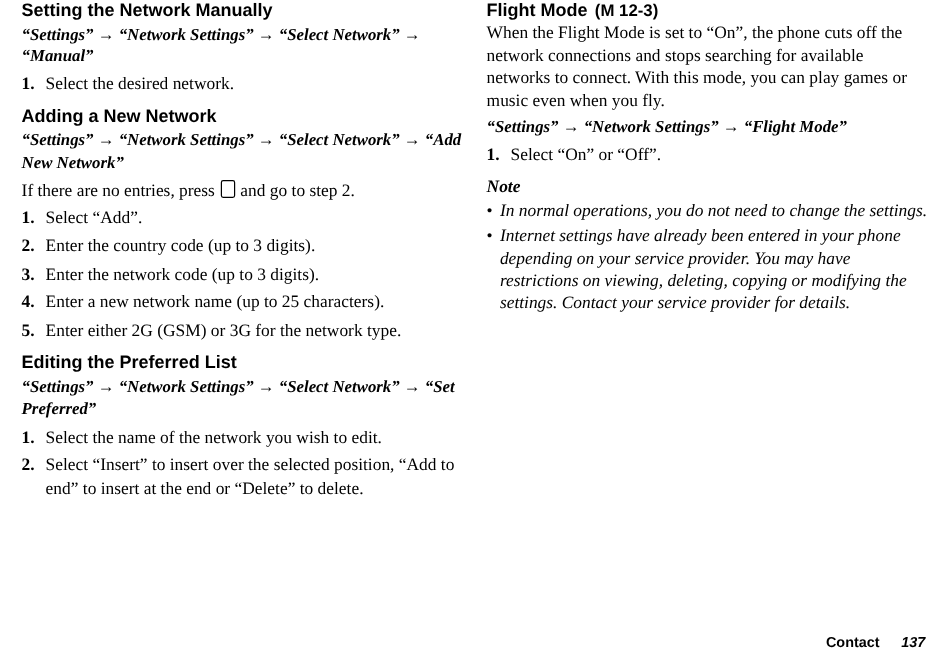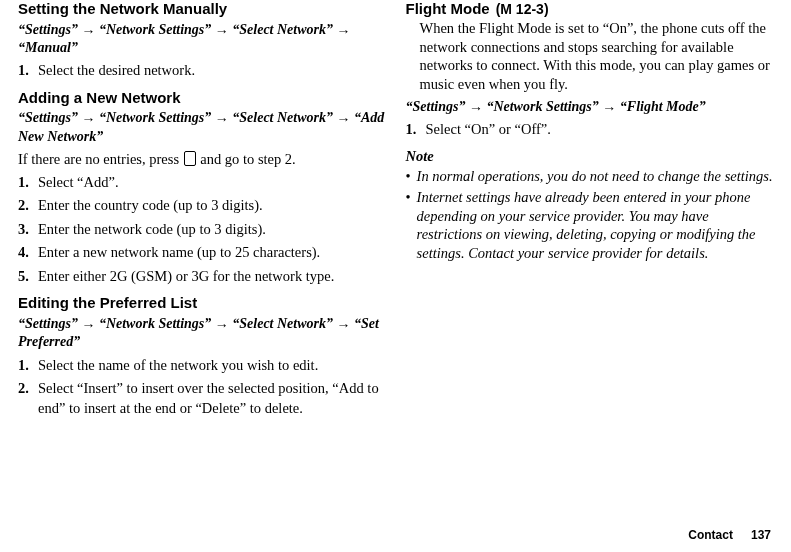--- a/index.html
+++ b/index.html
@@ -103,21 +103,21 @@
     margin: 0 1px;
   }
   .footer {
     position: absolute;
     right: 20px;
     bottom: 10px;
     font-family: Arial, Helvetica, sans-serif;
     font-size: 12px;
   }
   .footer .label { font-weight: bold; margin-right: 18px; }
-  .footer .page-num { font-weight: bold; }
+  .footer .page-num { font-weight: bold; font-style: italic; }
   .block { margin-top: 4px; margin-bottom: 8px; }
   .first { margin-top: 0; }
   .hrow { display: flex; align-items: baseline; gap: 6px; text-align: center; }
 </style>
 </head>
 <body>
 
 <div class="page">
   <div class="cols">
 
@@ -181,21 +181,21 @@
 
     </div>
 
     <div class="col">
 
       <div class="block first">
         <div class="hrow">
           <span class="heading">Flight Mode</span>
           <span class="tag">(M 12-3)</span>
         </div>
-        <div class="para" style="margin-top:0;margin-left:14px;">When the Flight Mode is set to “On”, the phone cuts off the network connections and stops searching for available networks to connect. With this mode, you can play games or music even when you fly.</div>
+        <div class="para" style="margin-top:0;">When the Flight Mode is set to “On”, the phone cuts off the network connections and stops searching for available networks to connect. With this mode, you can play games or music even when you fly.</div>
         <div class="path">“Settings” → “Network Settings” → “Flight Mode”</div>
         <ol>
           <li>
               <span class="num">1.</span>
               <span class="txt">Select “On” or “Off”.</span>
             </li>
         </ol>
       </div>
 
       <div class="block">

